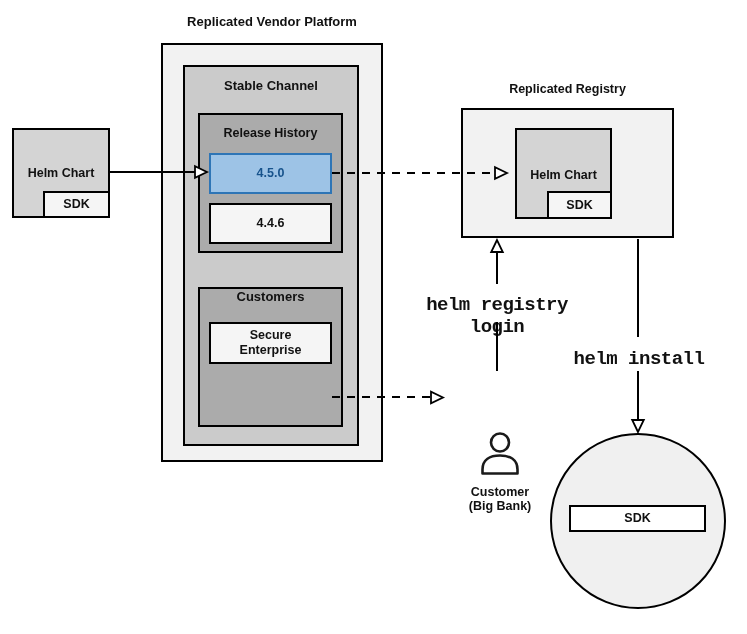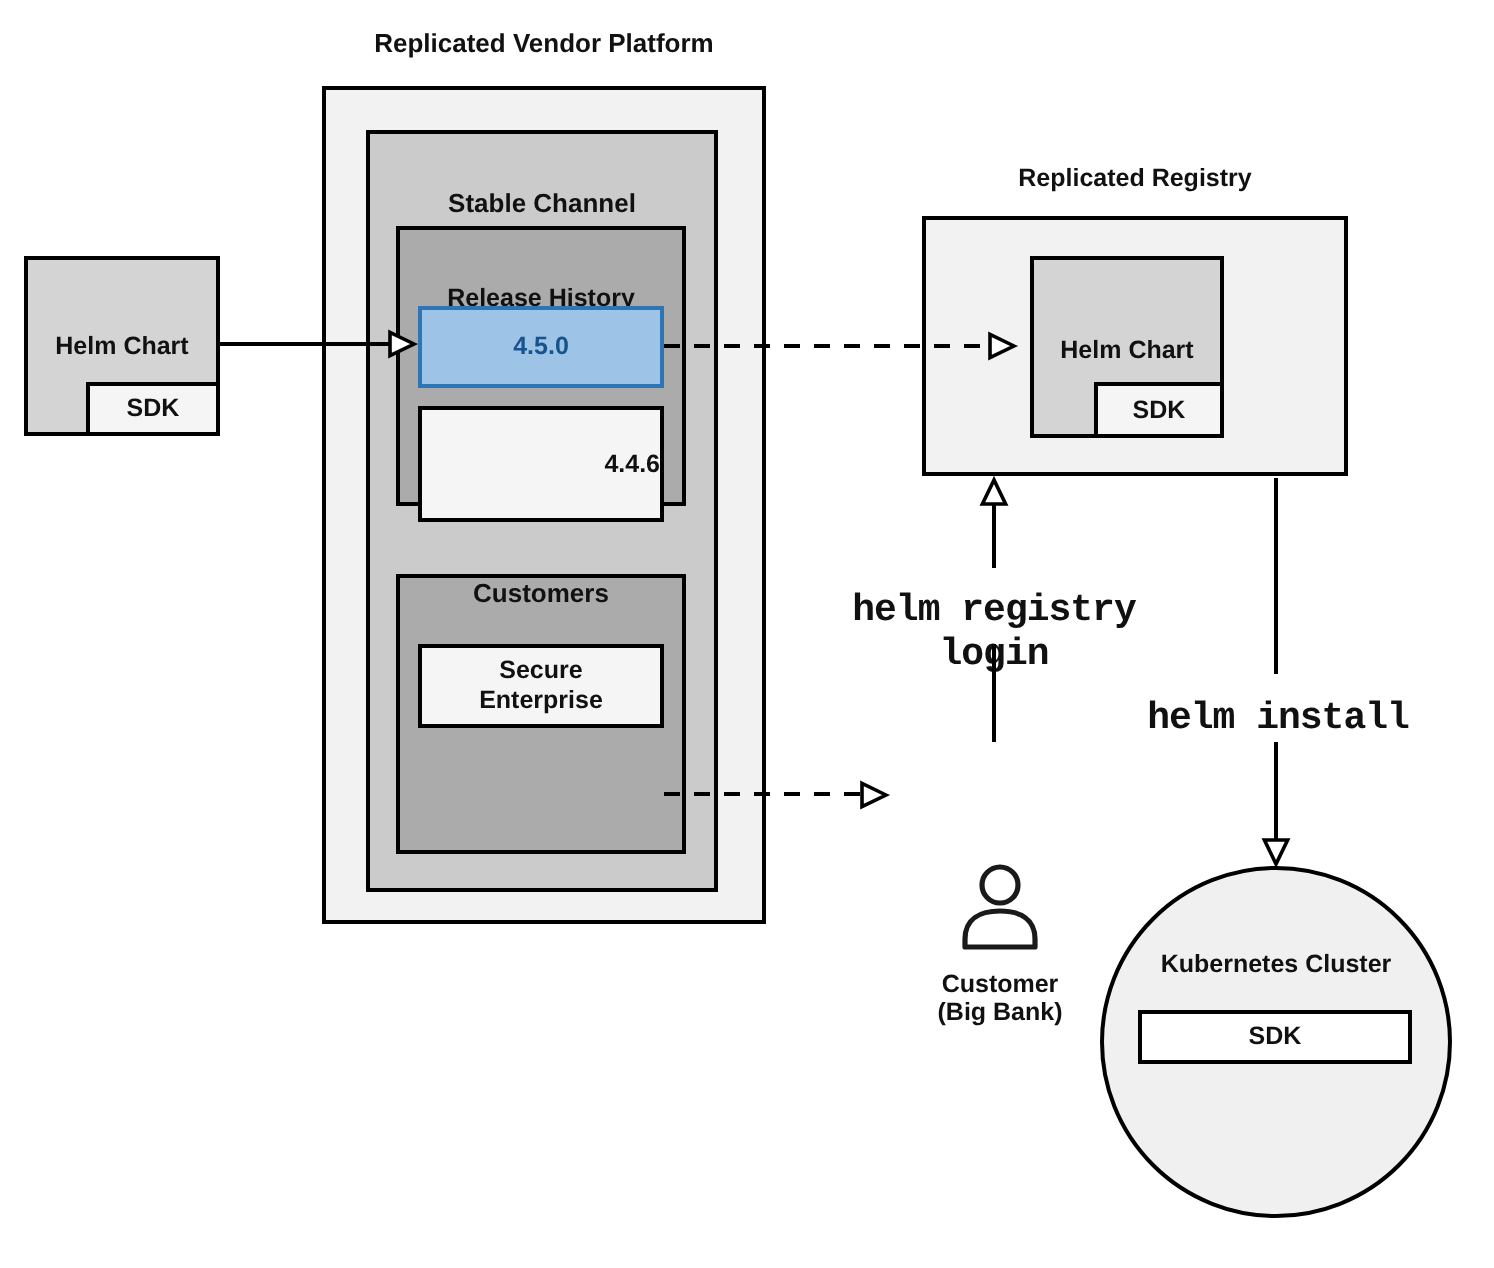--- a/index.html
+++ b/index.html
@@ -3,21 +3,21 @@
 <meta charset="utf-8">
 <style>
   html,body{margin:0;padding:0;background:#fff;}
   .canvas{position:relative;width:747px;height:634px;background:#fff;overflow:hidden;
           font-family:"Liberation Sans",sans-serif;}
   .box{position:absolute;box-sizing:border-box;border:2px solid var(--box-border,#000);}
   .cell{display:flex;align-items:center;justify-content:center;text-align:center;
         font-weight:bold;font-size:12.5px;color:#111;line-height:1.2;}
   .pre{white-space:pre-line;}
   .titletext{position:absolute;text-align:center;font-weight:bold;font-size:13px;color:#111;}
-  .boxhead{padding-top:27px;text-align:center;font-weight:bold;font-size:13px;color:#111;}
+  .boxhead{padding-top:11px;text-align:center;font-weight:bold;font-size:13px;color:#111;}
   .surface-light{background:var(--surface-light,#F2F2F2);}
   .surface-mid{background:var(--surface-mid,#CBCBCB);}
   .surface-dark{background:var(--surface-dark,#ABABAB);}
   .surface-box{background:var(--surface-box,#D4D4D4);}
   .surface-leaf{background:var(--surface-leaf,#F5F5F5);}
   .highlight{background:var(--highlight-fill,#9DC3E6);border-color:var(--highlight-border,#2E75B6);
              color:var(--highlight-text,#17538C);}
   .highlight .cell-text{color:var(--highlight-text,#17538C);}
   .mono{position:absolute;font-family:"Liberation Mono","DejaVu Sans Mono",monospace;
         font-weight:bold;font-size:19px;color:#111;text-align:center;letter-spacing:-0.5px;}
@@ -39,21 +39,21 @@
   <div class="box surface-mid" style="left:183px;top:65px;width:176px;height:381px;">
     <div class="boxhead">Stable Channel</div>
   </div>
 
   <div class="box surface-dark" style="left:198px;top:113px;width:145px;height:140px;">
     <div class="boxhead" style="font-size:12.5px;">Release History</div>
   </div>
   <div class="box cell highlight" style="left:209px;top:153px;width:123px;height:41px;">
     <span class="cell-text">4.5.0</span>
   </div>
-  <div class="box cell surface-leaf" style="left:209px;top:203px;width:123px;height:58px;justify-content:flex-end;">
+  <div class="box cell surface-leaf" style="left:209px;top:203px;width:123px;height:41px;">
     <span>4.4.6</span>
   </div>
 
   <div class="box surface-dark" style="left:198px;top:287px;width:145px;height:140px;">
     <div class="boxhead" style="padding-top:0;text-align:center;">Customers</div>
   </div>
   <div class="box cell surface-leaf pre" style="left:209px;top:322px;width:123px;height:42px;">
     <span class="pre">Secure
 Enterprise</span>
   </div>
@@ -81,21 +81,20 @@
       <path d="M2.5,43.5 L2.5,39.5 C2.5,29.5 10,25.5 20,25.5 C30,25.5 37.5,29.5 37.5,39.5 L37.5,43.5 Z" fill="#fff" stroke="#1a1a1a" stroke-width="2.6" stroke-linejoin="round"></path>
     </svg>
   </div>
   <div class="floatlabel pre" style="left:450px;top:485px;width:100px;font-size:12.5px;line-height:1.15;">Customer
 (Big Bank)</div>
 
   <div class="mono" style="left:397px;top:294px;width:200px;">helm registry login</div>
   <div class="mono" style="left:539px;top:348px;width:200px;">helm install</div>
 
   <div class="box circle" style="left:550px;top:433px;width:176px;height:176px;background:#F0F0F0;"></div>
-  <div class="titletext" style="left:550px;top:475px;width:176px;font-size:12.5px;">Kubernetes Cluster</div>
   <div class="box cell" style="left:569px;top:505px;width:137px;height:27px;background:#fff;">
     <span>SDK</span>
   </div>
 
   <svg class="wires" width="747" height="634" viewBox="0 0 747 634">
     <g>
       <path class="ln" d="M110,172 H196"></path>
       <polygon class="ah" points="207,172 195,166.2 195,177.8"></polygon>
     </g>
     <g>

